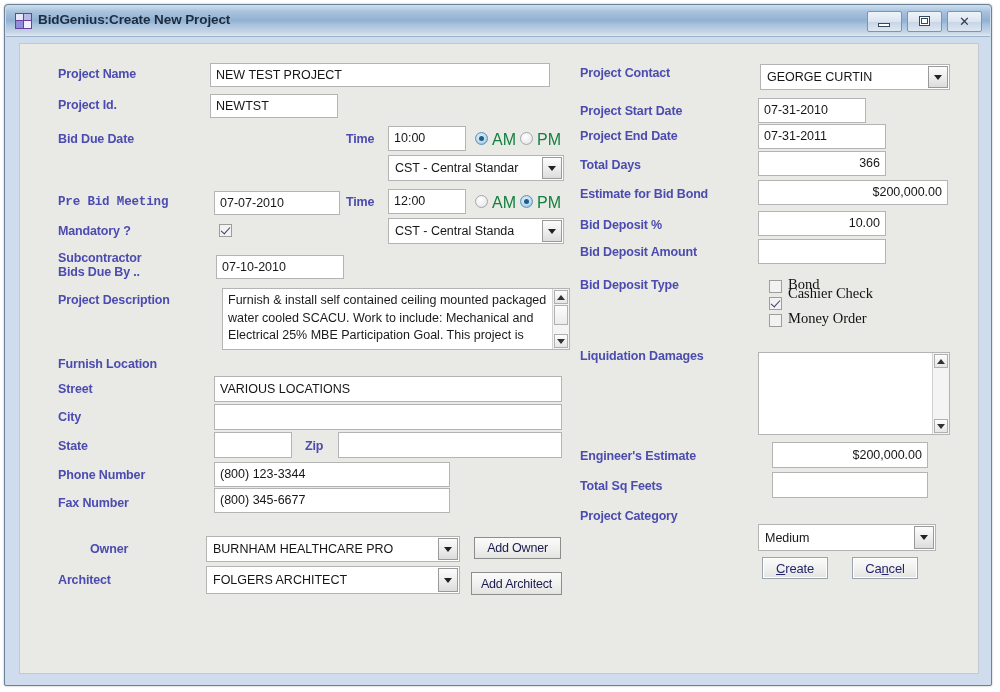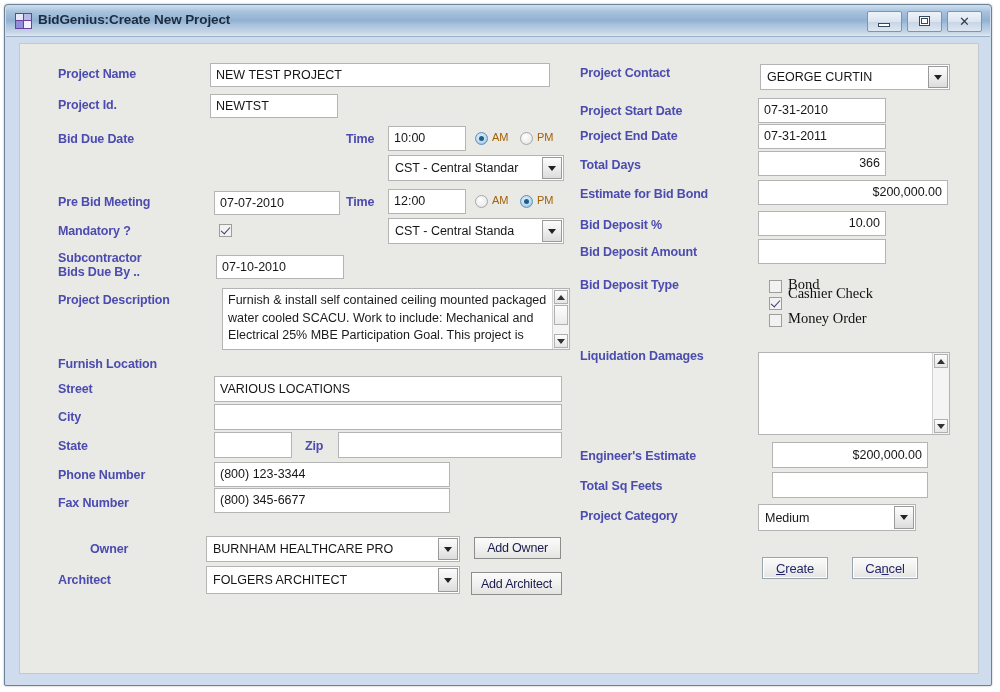--- a/index.html
+++ b/index.html
@@ -232,22 +232,22 @@
   .radio.on:after {
     content: "";
     position: absolute;
     left: 3px; top: 3px;
     width: 5px; height: 5px;
     border-radius: 50%;
     background: #1f5d86;
   }
   .rlbl {
     position: absolute;
-    font-size: 11px;
-    color: #a16207;
+    font-size: 16px;
+    color: #15803d;
     font-family: "Liberation Sans", sans-serif;
   }
 
   
   .ta {
     position: absolute;
     background: #ffffff;
     border: 1px solid #b4b4b4;
     box-sizing: border-box;
     overflow: hidden;
@@ -349,21 +349,21 @@
     <div class="fld" style="left:368px; top:82px; width:78px; height:25px;">10:00</div>
     <div class="radio on" style="left:455px; top:88px;"></div>
     <div class="rlbl" style="left:472px; top:87px;">AM</div>
     <div class="radio" style="left:500px; top:88px;"></div>
     <div class="rlbl" style="left:517px; top:87px;">PM</div>
     <div class="combo" style="left:368px; top:111px; width:176px; height:26px;">
       <div class="cv">CST - Central Standar</div>
       <div class="arw"></div>
     </div>
 
-    <div class="lbl" style="left:38px; top:151px;">Pre Bid Meeting</div>
+    <div class="lbl" style="left:38px; top:151px;font-family:Liberation Mono, monospace;">Pre Bid Meeting</div>
     <div class="fld" style="left:194px; top:147px; width:126px; height:24px;">07-07-2010</div>
     <div class="lbl" style="left:326px; top:151px;">Time</div>
     <div class="fld" style="left:368px; top:145px; width:78px; height:25px;">12:00</div>
     <div class="radio" style="left:455px; top:151px;"></div>
     <div class="rlbl" style="left:472px; top:150px;">AM</div>
     <div class="radio on" style="left:500px; top:151px;"></div>
     <div class="rlbl" style="left:517px; top:150px;">PM</div>
     <div class="combo" style="left:368px; top:174px; width:176px; height:26px;">
       <div class="cv">CST - Central Standa</div>
       <div class="arw"></div>
@@ -421,21 +421,21 @@
     </div>
     <div class="btn" style="left:451px; top:528px; width:91px; height:23px;">Add Architect</div>
 
     <div class="lbl" style="left:560px; top:22px;">Project Contact</div>
     <div class="combo" style="left:740px; top:20px; width:190px; height:26px;">
       <div class="cv">GEORGE CURTIN</div>
       <div class="arw"></div>
     </div>
 
     <div class="lbl" style="left:560px; top:60px;">Project Start Date</div>
-    <div class="fld" style="left:738px; top:54px; width:128px; height:25px;">07-31-2010</div>
+    <div class="fld" style="left:738px; top:54px; width:108px; height:25px;">07-31-2010</div>
 
     <div class="lbl" style="left:560px; top:85px;">Project End Date</div>
     <div class="fld" style="left:738px; top:80px; width:128px; height:25px;">07-31-2011</div>
 
     <div class="lbl" style="left:560px; top:114px;">Total Days</div>
     <div class="fld right" style="left:738px; top:107px; width:128px; height:25px;">366</div>
 
     <div class="lbl" style="left:560px; top:143px;">Estimate for Bid Bond</div>
     <div class="fld right" style="left:738px; top:136px; width:190px; height:25px;">$200,000.00</div>
 
@@ -462,21 +462,21 @@
       </div>
     </div>
 
     <div class="lbl" style="left:560px; top:405px;">Engineer's Estimate</div>
     <div class="fld right" style="left:752px; top:398px; width:156px; height:26px;">$200,000.00</div>
 
     <div class="lbl" style="left:560px; top:435px;">Total Sq Feets</div>
     <div class="fld right" style="left:752px; top:428px; width:156px; height:26px;"></div>
 
     <div class="lbl" style="left:560px; top:465px;">Project Category</div>
-    <div class="combo" style="left:738px; top:460px; width:158px; height:27px;gap:32px;">
+    <div class="combo" style="left:738px; top:480px; width:178px; height:27px;gap:32px;">
       <div class="cv">Medium</div>
       <div class="arw"></div>
     </div>
 
     <div class="btn dlg" style="left:742px; top:513px; width:66px; height:22px;">
       <span><span></span><u>C</u><span>reate</span></span>
     </div>
     <div class="btn dlg" style="left:832px; top:513px; width:66px; height:22px;">
       <span><span>Ca</span><u>n</u><span>cel</span></span>
     </div>

